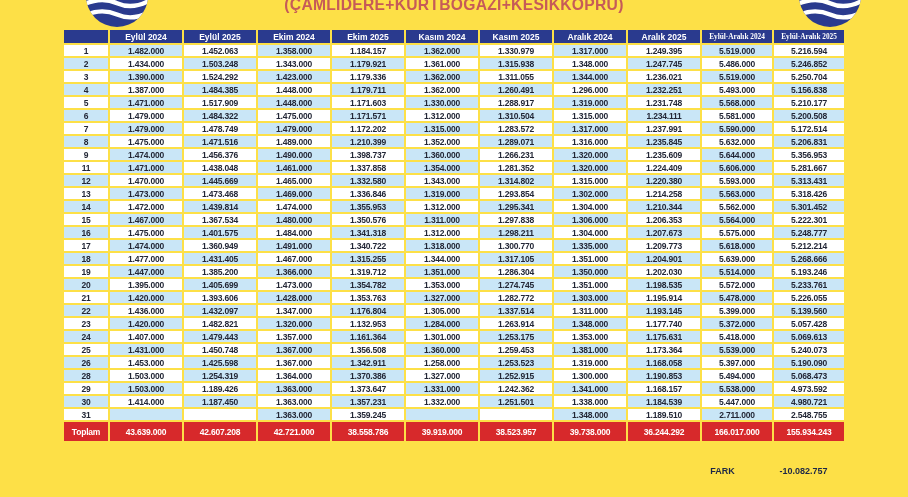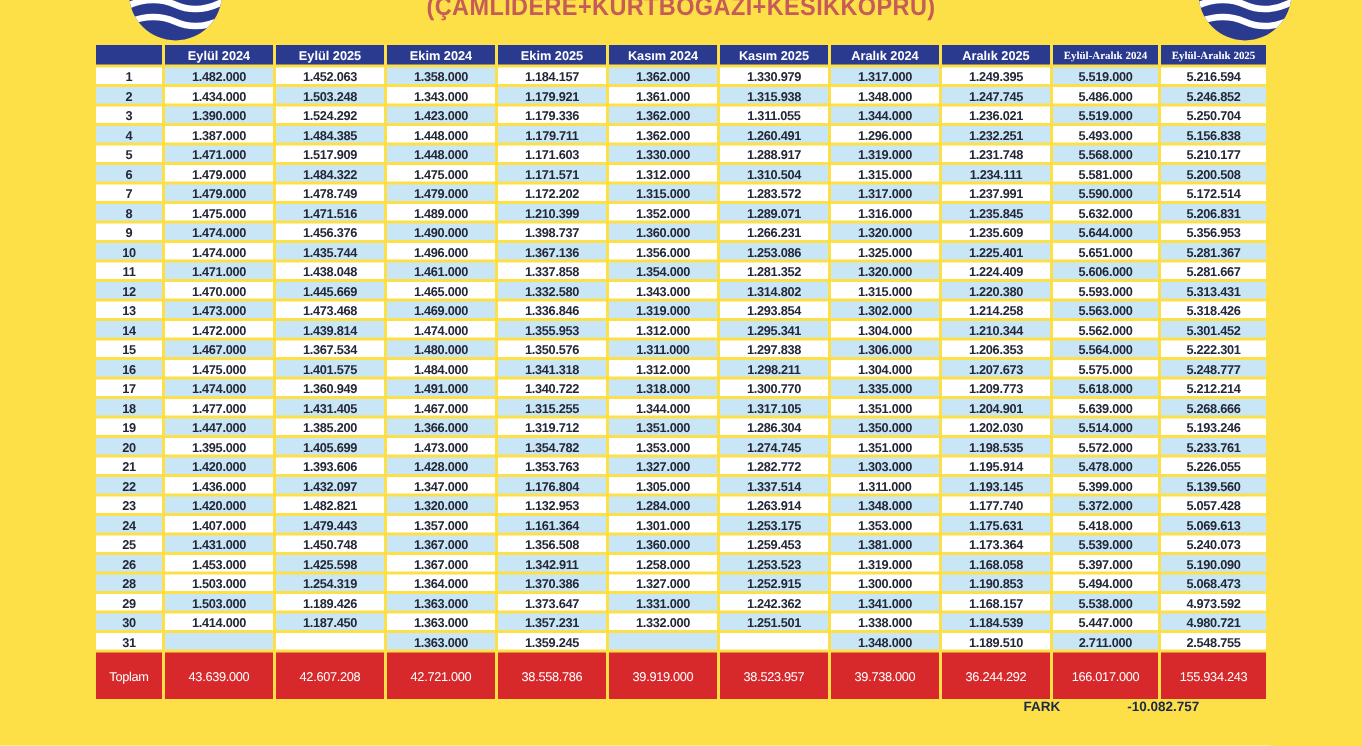--- a/index.html
+++ b/index.html
@@ -26,25 +26,25 @@
   }
   thead th:nth-child(1){width:44px;}
   thead th:nth-child(n+2){width:72px;}
   thead th:nth-child(10),thead th:nth-child(11){width:70px;font-size:7.3px;font-family:Liberation Serif, serif;}
   tbody td{
     height:11px;background:#ffffff;color:var(--text-dark,#232736);
     font-size:8.5px;font-weight:700;letter-spacing:-.2px;
   }
   tbody td.alt{background:var(--alt-cell,#c9e6f7);}
   tr.total-row td{
-    background:var(--total-bg,#d7292b);color:#ffffff;height:31px;
-    font-size:8.5px;font-weight:400;letter-spacing:-.2px;
+    background:var(--total-bg,#d7292b);color:#ffffff;height:19px;
+    font-size:8.5px;font-weight:700;letter-spacing:-.2px;
   }
   .fark-row{
-    position:absolute;left:664px;top:466px;width:142px;display:flex;gap:20px;
+    position:absolute;left:692px;top:466px;width:142px;display:flex;gap:20px;
     font-size:9px;font-weight:800;color:var(--fark-color,#1d2747);
   }
   .fark-row span{width:70px;text-align:center;}
 </style>
 </head>
 <body>
 
 <div id="page">
 
   <div class="page-title">(ÇAMLIDERE+KURTBOĞAZI+KESİKKÖPRÜ)</div>
@@ -209,33 +209,20 @@
           <td class="alt">1.490.000</td>
           <td>1.398.737</td>
           <td class="alt">1.360.000</td>
           <td>1.266.231</td>
           <td class="alt">1.320.000</td>
           <td>1.235.609</td>
           <td class="alt">5.644.000</td>
           <td>5.356.953</td>
         </tr>
         <tr>
-          <td class="alt">10</td>
-          <td>1.474.000</td>
-          <td class="alt">1.435.744</td>
-          <td>1.496.000</td>
-          <td class="alt">1.367.136</td>
-          <td>1.356.000</td>
-          <td class="alt">1.253.086</td>
-          <td>1.325.000</td>
-          <td class="alt">1.225.401</td>
-          <td>5.651.000</td>
-          <td class="alt">5.281.367</td>
-        </tr>
-        <tr>
           <td>11</td>
           <td class="alt">1.471.000</td>
           <td>1.438.048</td>
           <td class="alt">1.461.000</td>
           <td>1.337.858</td>
           <td class="alt">1.354.000</td>
           <td>1.281.352</td>
           <td class="alt">1.320.000</td>
           <td>1.224.409</td>
           <td class="alt">5.606.000</td>

